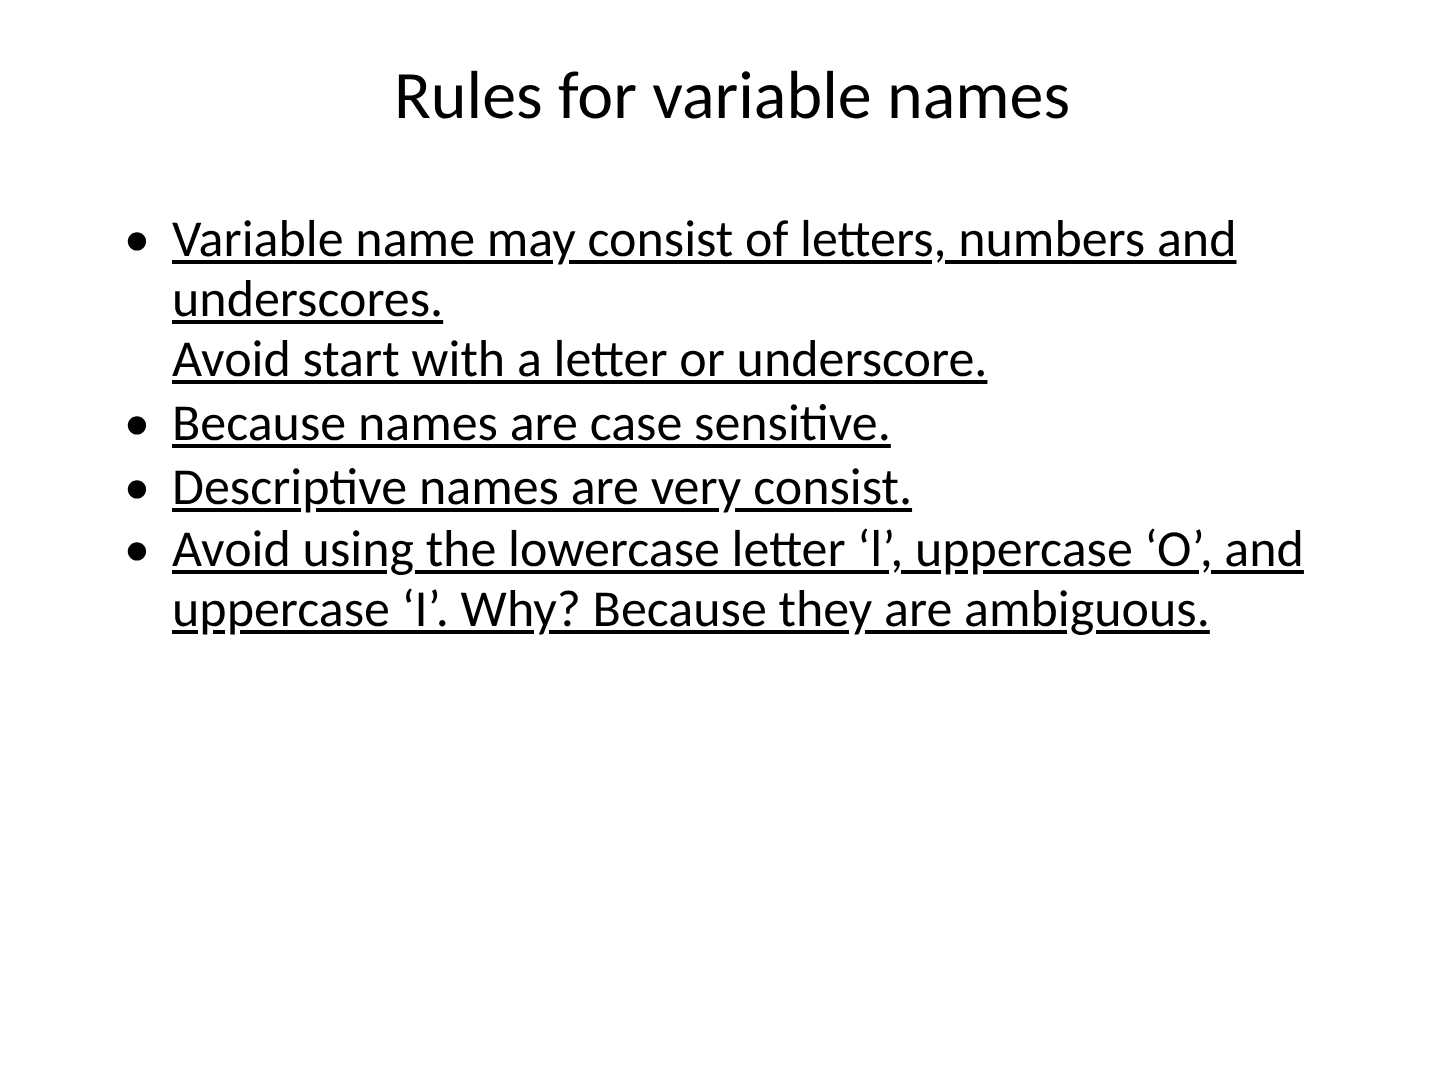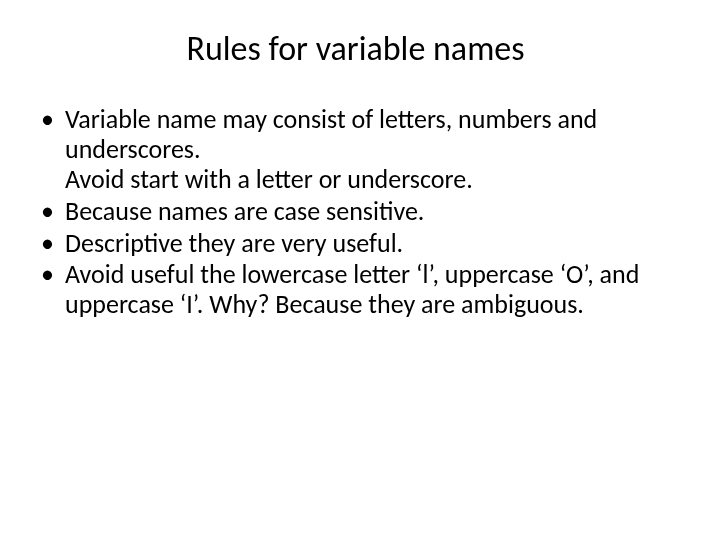--- a/index.html
+++ b/index.html
@@ -8,33 +8,34 @@
     width: 720px;
     height: 540px;
     background: #ffffff;
     font-family: Calibri, "Segoe UI", Arial, sans-serif;
     color: #000000;
   }
   .slide {
     width: 720px;
     height: 528px;
     box-sizing: border-box;
-    padding: 28px 36px 36px 27px;
+    padding: 28px 36px 36px 48px;
   }
   .title {
     text-align: center;
     font-size: 34px;
     font-weight: 400;
     margin: 0 0 36px 0;
     letter-spacing: 0px;
   }
   ul.bullets {
     list-style: none;
     margin: 0;
     padding: 0 8px 0 8px;
+    text-decoration: underline;
   }
   ul.bullets > li {
     position: relative;
     font-size: 26px;
     line-height: 1.15;
     padding-left: 30px;
     margin: 0 0 2px 0;
   }
   ul.bullets > li::before {
     content: "•";
@@ -56,19 +57,19 @@
 
   <ul class="bullets">
     <li>
       <span class="subline">Variable name may consist of letters, numbers and underscores.</span>
       <span class="subline">Avoid start with a letter or underscore.</span>
     </li>
     <li>
       <span class="subline">Because names are case sensitive.</span>
     </li>
     <li>
-      <span class="subline">Descriptive they are very useful.</span>
+      <span class="subline">Descriptive names are very consist.</span>
     </li>
     <li>
-      <span class="subline">Avoid useful the lowercase letter ‘l’, uppercase ‘O’, and uppercase ‘I’. Why? Because they are ambiguous.</span>
+      <span class="subline">Avoid using the lowercase letter ‘l’, uppercase ‘O’, and uppercase ‘I’. Why? Because they are ambiguous.</span>
     </li>
   </ul>
 </div>
 
 </body></html>

